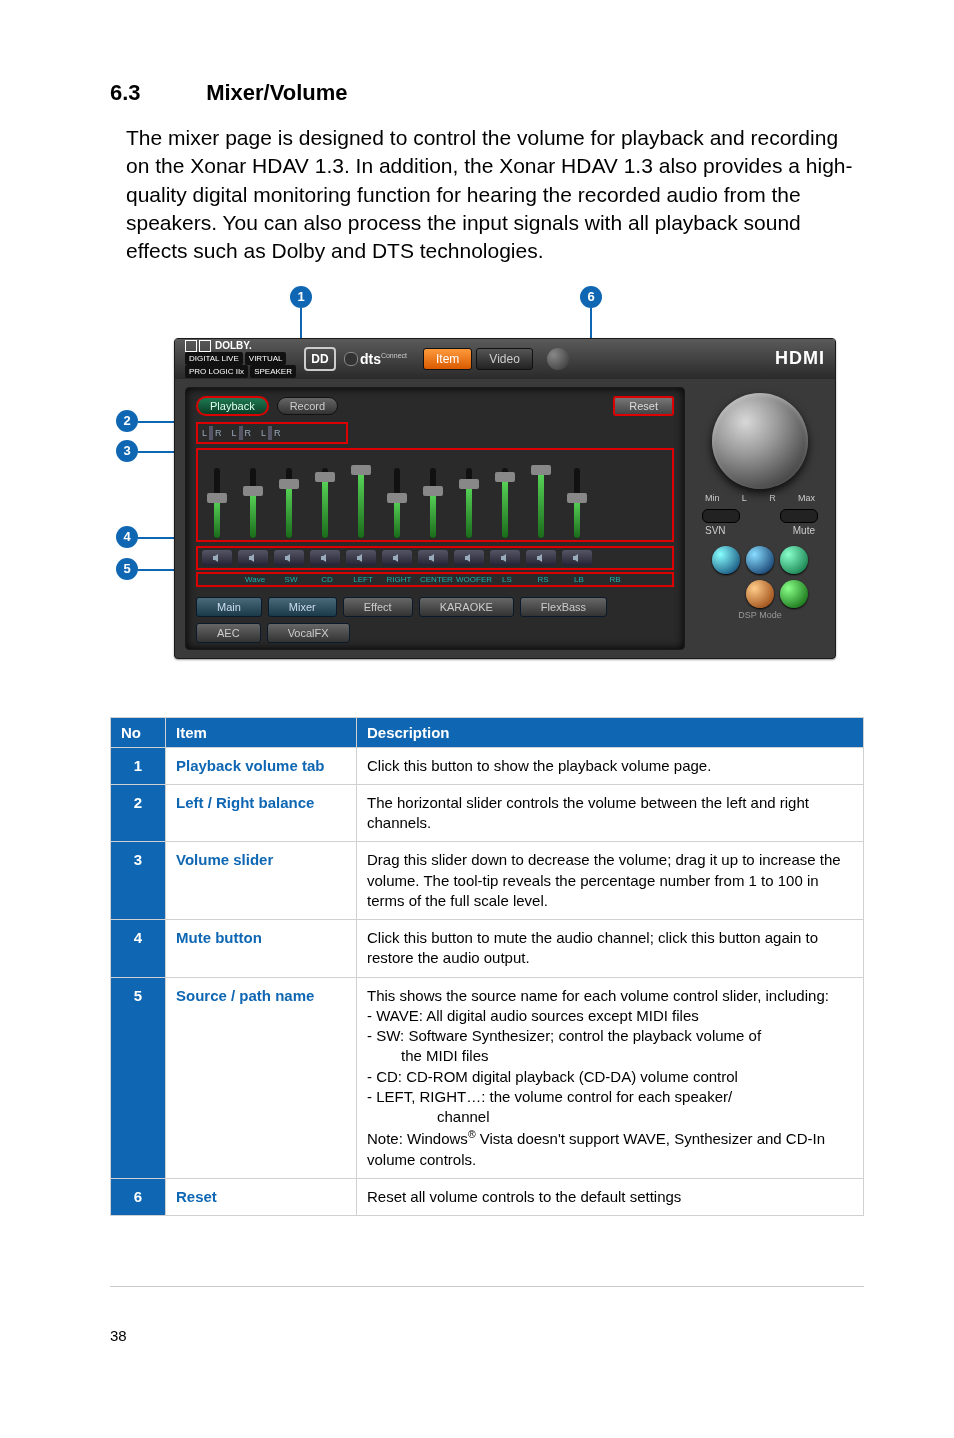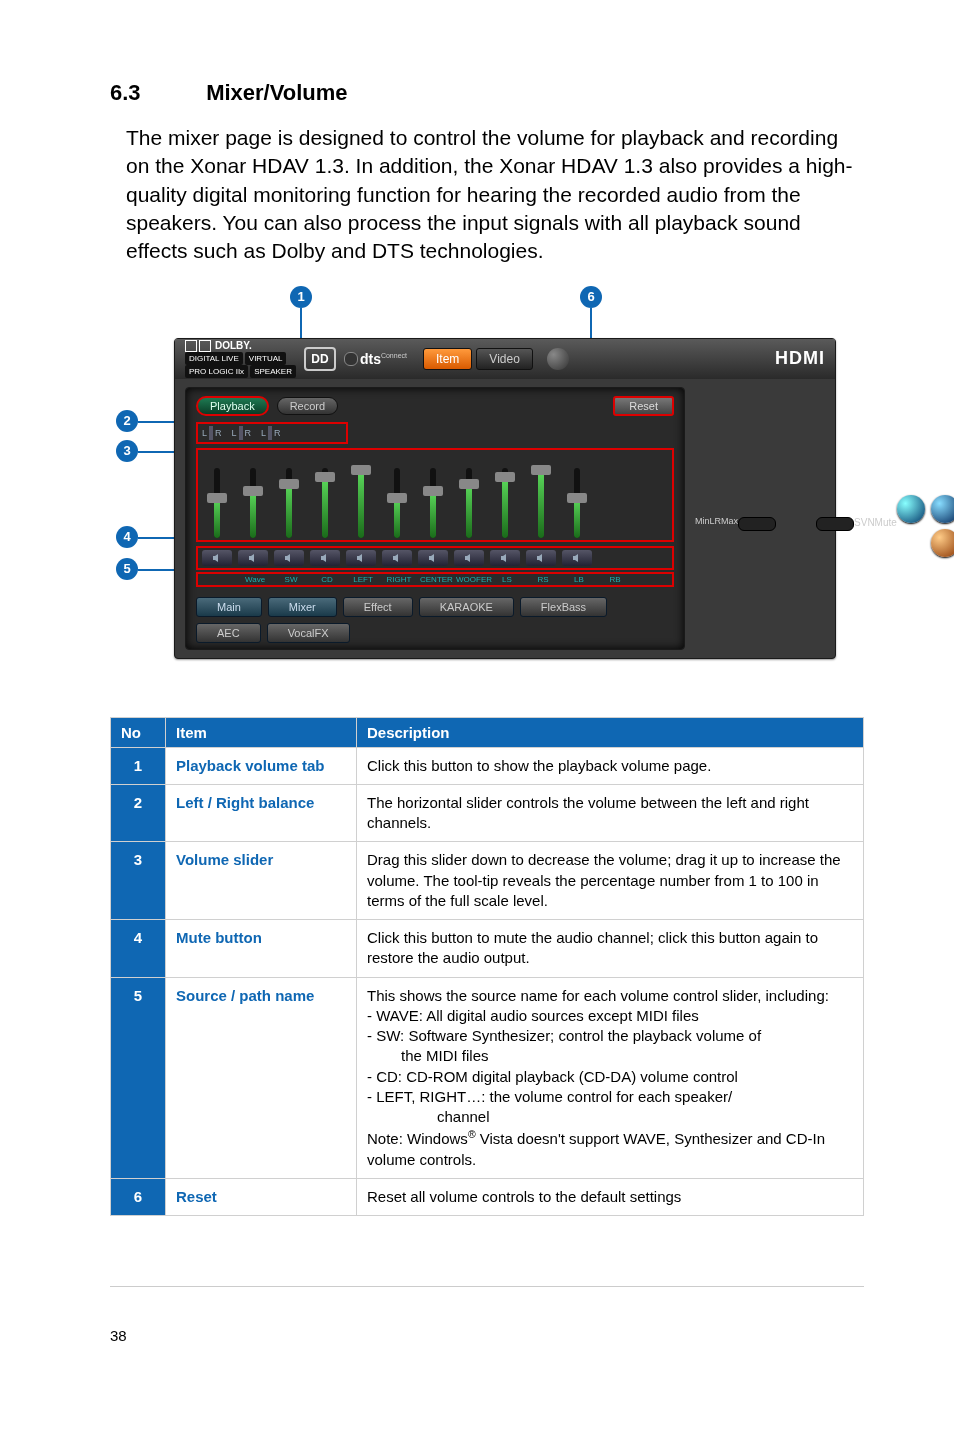--- a/index.html
+++ b/index.html
@@ -93,21 +93,21 @@
   .slider-fill { position:absolute; bottom:0; left:0; right:0; background: linear-gradient(#5bd95b,#1a6b1a); border-radius:3px;}
   .slider-thumb { position:absolute; left:-7px; width:20px;height:10px; background:#888; border-radius:2px;}
   .mute-row { margin-top:4px; display:flex; gap:6px; border:2px solid #d00; padding:2px 4px;}
   .mute-btn { width:30px; height:16px; background:linear-gradient(#556,#223); border-radius:3px; display:flex;align-items:center;justify-content:center;}
   .mute-btn svg { width:10px;height:10px; }
   .names-row { margin-top:2px; display:flex; gap:6px; border:2px solid #d00; padding:1px 4px;justify-content:center;}
   .names-row span { width:30px; text-align:center; color:#1eb0b0; font-size:8px;}
   .bottom-tabs { margin-top:10px; display:flex; gap:6px; flex-wrap:wrap;}
   .bottom-tab { padding:3px 20px; font-size:11px; border-radius:3px; background:linear-gradient(#4a6a7a,#1a3a4a); color:#cde; border:1px solid #0a1a2a;text-align:center;}
   .bottom-tab.alt { background:linear-gradient(#666,#333); color:#ccc;}
-  .right-panel { width:130px; display:flex; flex-direction:row; align-items:center; padding-top:6px;}
+  .right-panel { width:130px; display:flex; flex-direction:column; align-items:center; padding-top:6px;}
   .knob {
     width:96px;height:96px;border-radius:50%;
     background: radial-gradient(circle at 35% 30%, #d8d8d8 0%, #9a9a9a 35%, #555 70%, #222 100%);
     box-shadow: 0 4px 8px rgba(0,0,0,.8), inset 0 2px 4px rgba(255,255,255,.3);
     position:relative; margin-bottom:4px;
   }
   .knob-label-row { width:110px; display:flex; justify-content:space-between; color:#ccc; font-size:9px;}
   .meter-row { display:flex; gap:40px; margin-top:6px;}
   .meter { width:36px;height:12px;border-radius:6px;background:#222;border:1px solid #000;}
   .svn-row { width:110px; display:flex; justify-content:space-between; color:#ccc; font-size:10px; margin-top:2px;}

